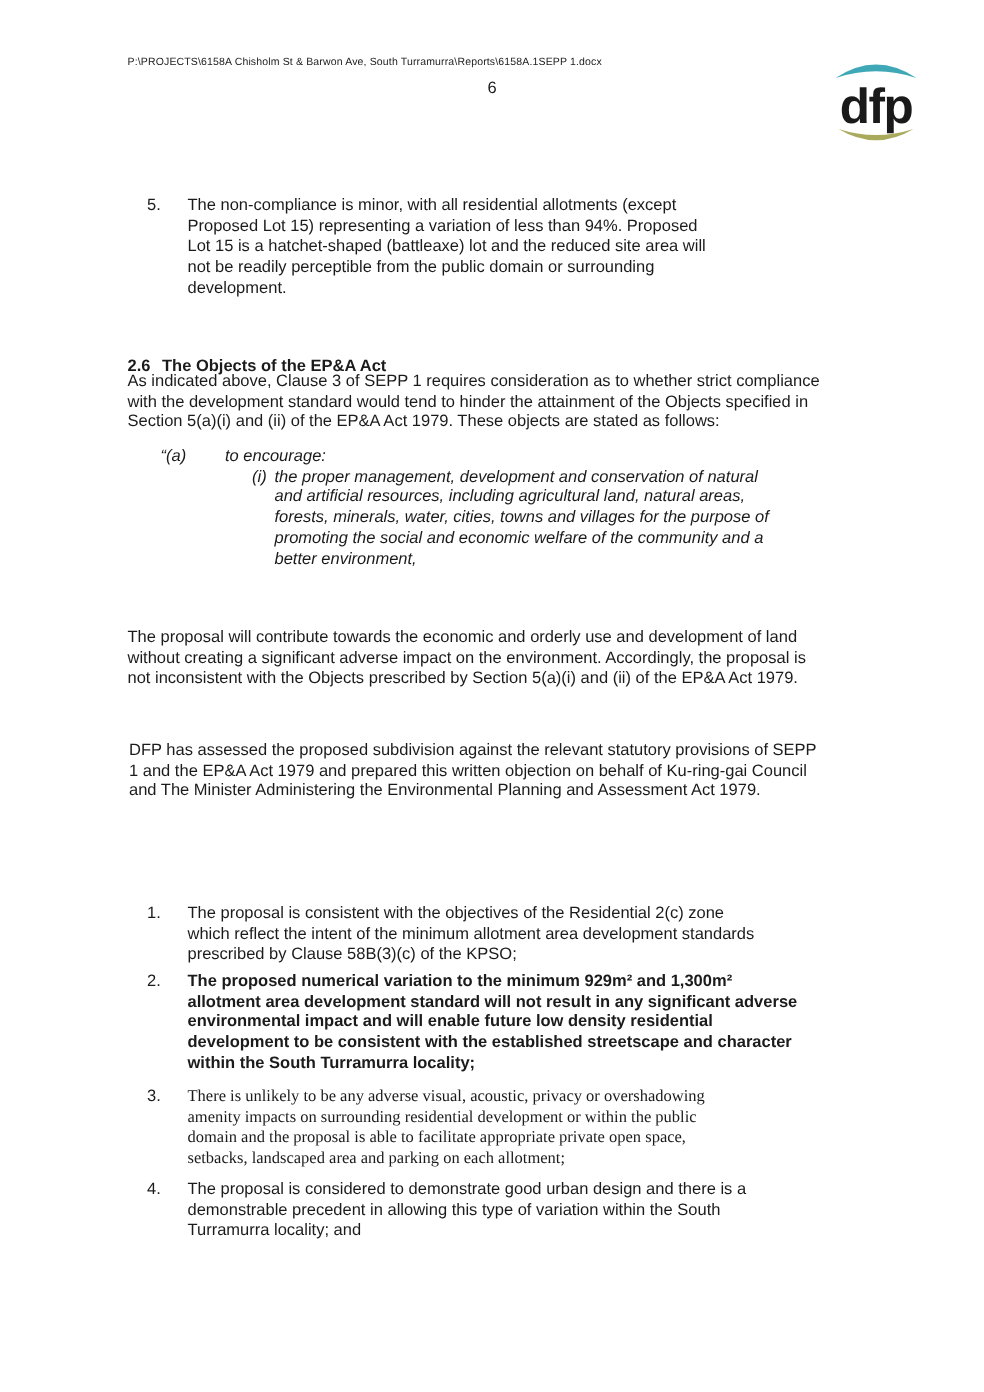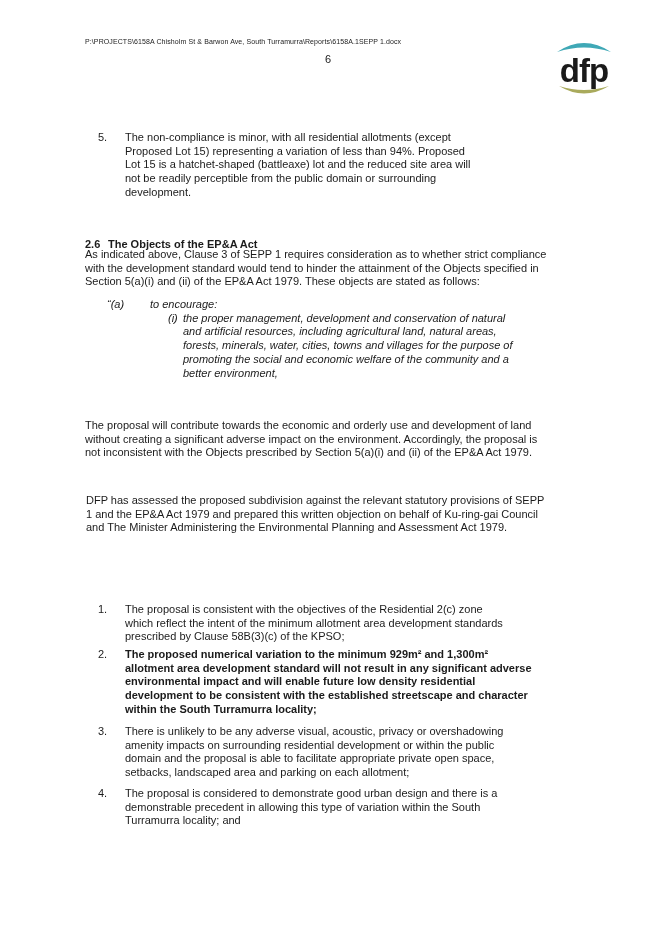--- a/index.html
+++ b/index.html
@@ -109,21 +109,21 @@
   <div class="reason" style="top:648px; width:445px;">
     <div class="body-text num-col-lg">2.</div>
     <div class="body-text" style="width:415px;font-weight:bold;">The proposed numerical variation to the minimum 929m² and 1,300m²
 allotment area development standard will not result in any significant adverse
 environmental impact and will enable future low density residential
 development to be consistent with the established streetscape and character
 within the South Turramurra locality;</div>
   </div>
   <div class="reason" style="top:725px; width:445px;">
     <div class="body-text num-col-lg">3.</div>
-    <div class="body-text" style="width:415px;">There is unlikely to be any adverse visual, acoustic, privacy or overshadowing
+    <div class="body-text" style="width:415px;font-family:Liberation Serif, serif;">There is unlikely to be any adverse visual, acoustic, privacy or overshadowing
 amenity impacts on surrounding residential development or within the public
 domain and the proposal is able to facilitate appropriate private open space,
 setbacks, landscaped area and parking on each allotment;</div>
   </div>
   <div class="reason" style="top:787px; width:445px;">
     <div class="body-text num-col-lg">4.</div>
     <div class="body-text" style="width:415px;">The proposal is considered to demonstrate good urban design and there is a
 demonstrable precedent in allowing this type of variation within the South
 Turramurra locality; and</div>
   </div>

